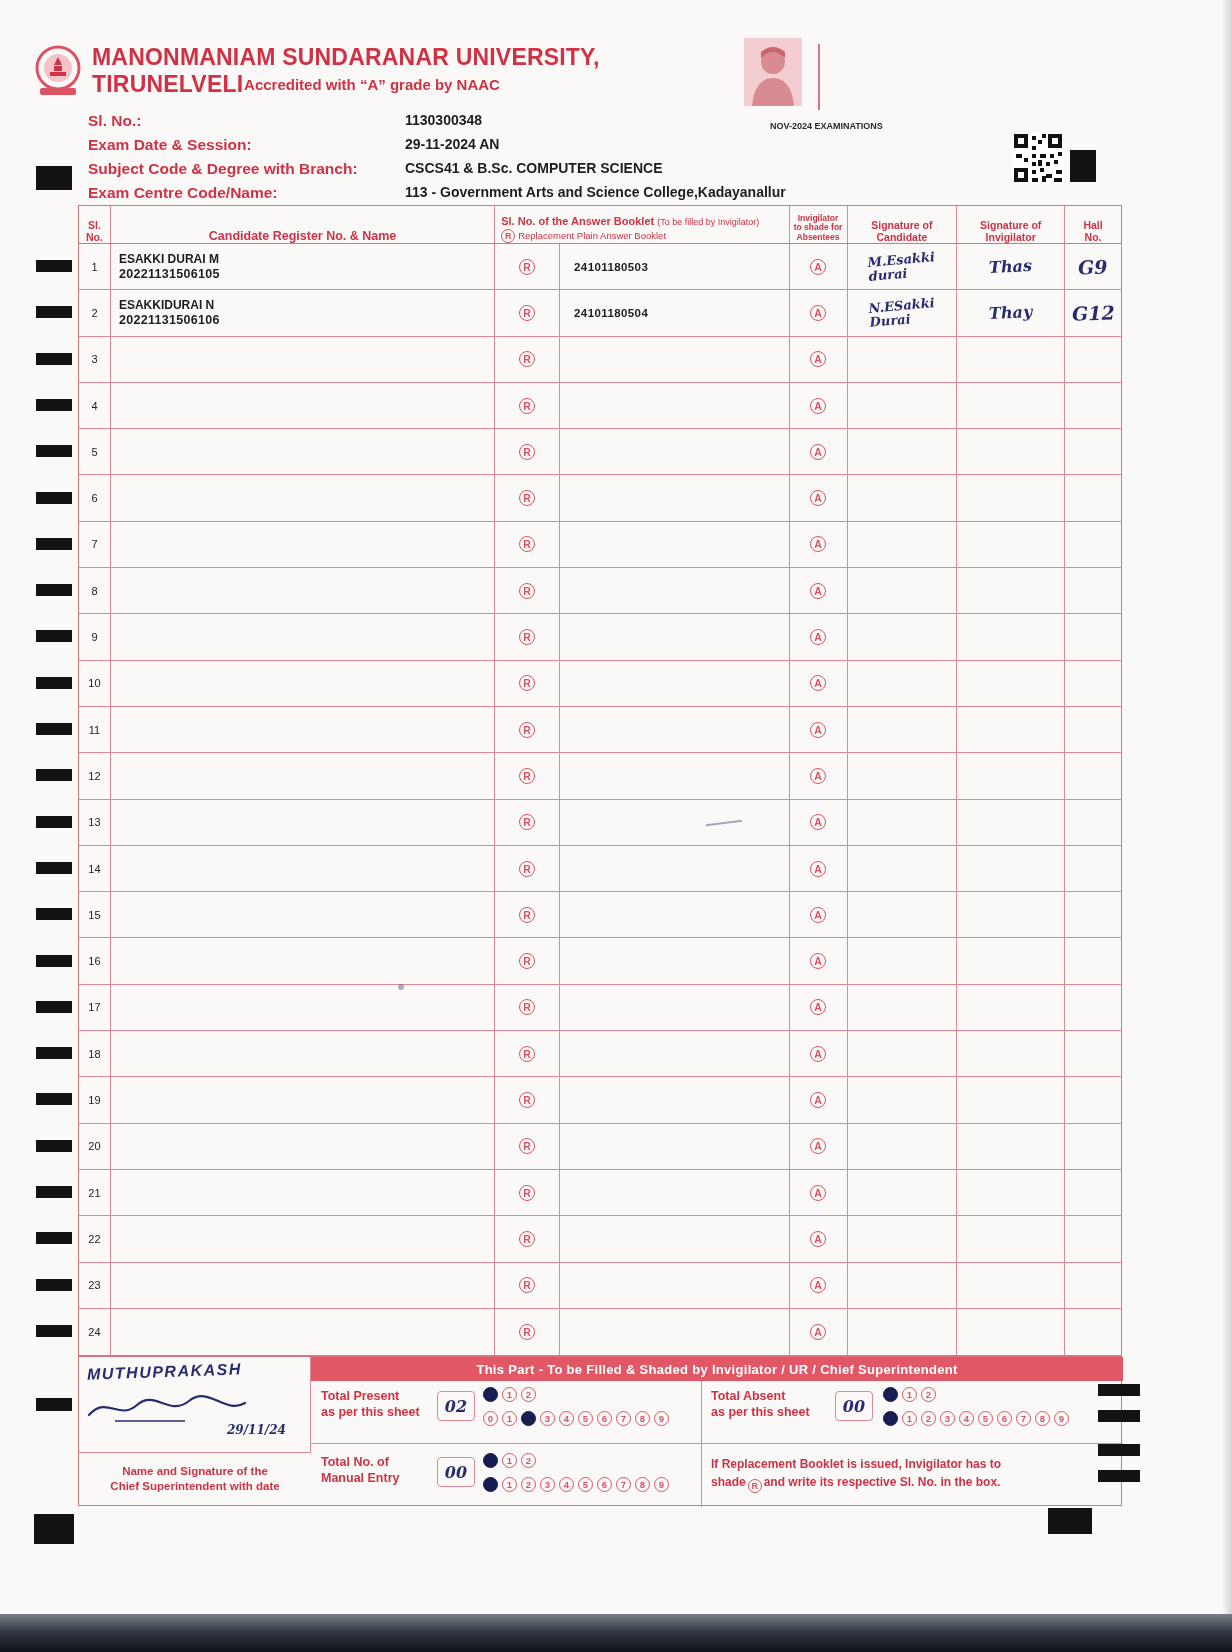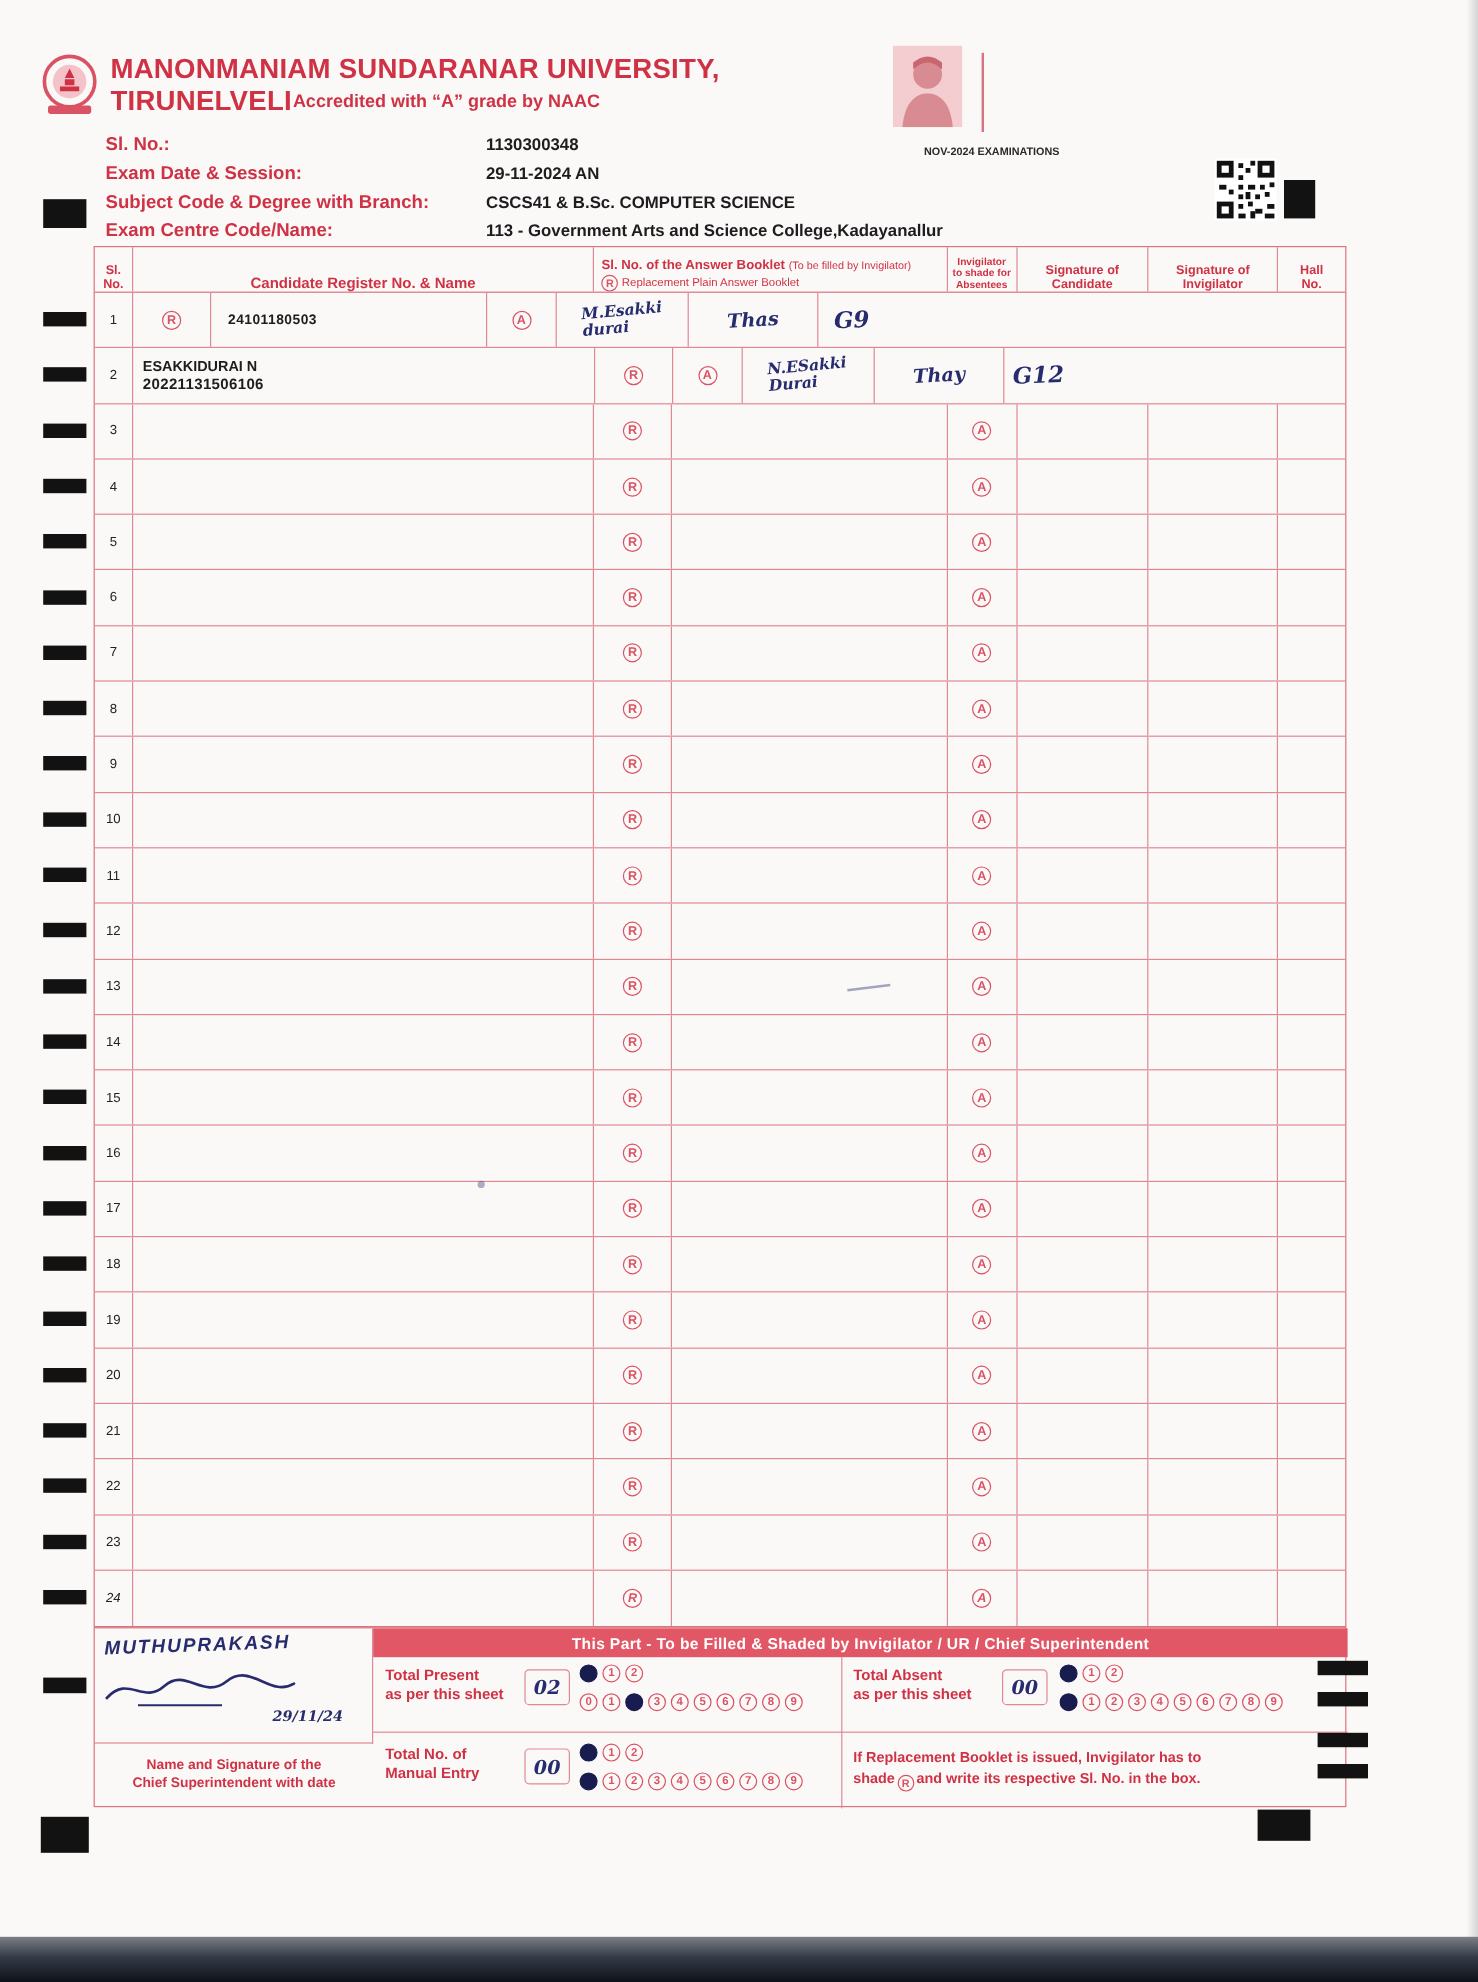--- a/index.html
+++ b/index.html
@@ -48,21 +48,21 @@
   .hc:last-child{border-right:none;}
   .c1{width:32px;} .c2{width:385px;} .c3{width:295px;} .c3r{width:65px;} .c3n{width:230px;}
   .c4{width:58px;} .c5{width:110px;} .c6{width:108px;} .c7{width:56px;}
   .hc.c1{font-size:10.5px;} .hc.c2{font-size:12.5px;}
   .hc.c3{align-items:flex-start;text-align:left;padding-left:6px;font-size:11px;}
   .hc.c3 .paren{font-weight:normal;font-size:9px;}
   .hc.c3 .sub{font-size:9.5px;font-weight:normal;margin-top:1px;display:flex;align-items:center;gap:3px;}
   .hc.c4{font-size:8.5px;} .hc.c5,.hc.c6{font-size:10.5px;} .hc.c7{font-size:10.5px;}
 
   .trow{display:flex;height:46.3px;border-bottom:1.2px solid var(--grid);}
-  .trow:last-child{border-bottom:none;font-style:italic;}
+  .trow:last-child{border-bottom:none;}
   .td{border-right:1.2px solid var(--grid);display:flex;align-items:center;justify-content:center;position:relative;}
   .td:last-child{border-right:none;}
   .td.c2{flex-direction:column;align-items:flex-start;justify-content:center;padding-left:8px;}
   .cand-name{font-size:12px;font-weight:bold;color:var(--black);}
   .cand-reg{font-size:12.5px;font-weight:bold;color:var(--black);margin-top:1px;letter-spacing:.3px;}
   .td.c3n{justify-content:flex-start;padding-left:14px;}
   .booklet-no{font-size:11.5px;font-weight:bold;color:var(--black);letter-spacing:.4px;}
   .sym{display:inline-block;width:16px;height:16px;border:1.4px solid var(--red-soft);border-radius:50%;
     color:var(--red-soft);font-size:10.5px;font-weight:bold;line-height:15px;text-align:center;flex:none;}
   .sym.small{width:14px;height:14px;font-size:9px;line-height:13px;}
@@ -205,20 +205,24 @@
           <span>Invigilator</span>
       </div>
       <div class="hc c7">
         <span>Hall</span>
           <span>No.</span>
       </div>
     </div>
     <div>
         <div class="trow">
           <div class="td c1" style="font-size: 11px; color: rgb(34, 34, 34);">1</div>
+          <div class="td c2">
+            <div class="cand-name">ESAKKI DURAI M</div>
+            <div class="cand-reg">20221131506105</div>
+          </div>
           <div class="td c3r">
             <span class="sym">R</span>
           </div>
           <div class="td c3n">
             <span class="booklet-no">24101180503</span>
           </div>
           <div class="td c4">
             <span class="sym">A</span>
           </div>
           <div class="td c5">
@@ -233,20 +237,23 @@
           </div>
         </div>
         <div class="trow">
           <div class="td c1" style="font-size: 11px; color: rgb(34, 34, 34);">2</div>
           <div class="td c2">
             <div class="cand-name">ESAKKIDURAI N</div>
             <div class="cand-reg">20221131506106</div>
           </div>
           <div class="td c3r">
             <span class="sym">R</span>
+          </div>
+          <div class="td c3n">
+            <span class="booklet-no">24101180504</span>
           </div>
           <div class="td c4">
             <span class="sym">A</span>
           </div>
           <div class="td c5">
             <span class="ink sign-cand">N.ESakki
 Durai</span>
           </div>
           <div class="td c6">
             <span class="ink sign-inv">Thay</span>

